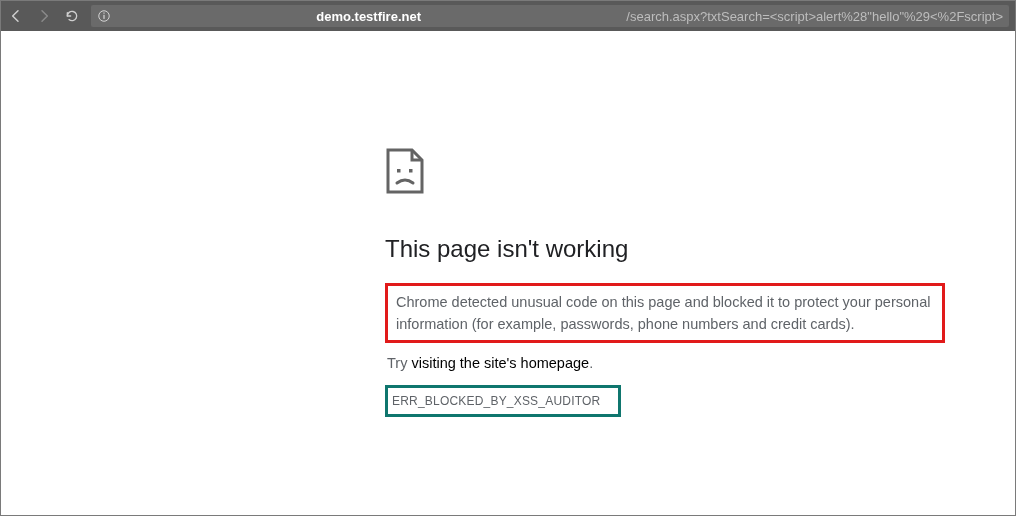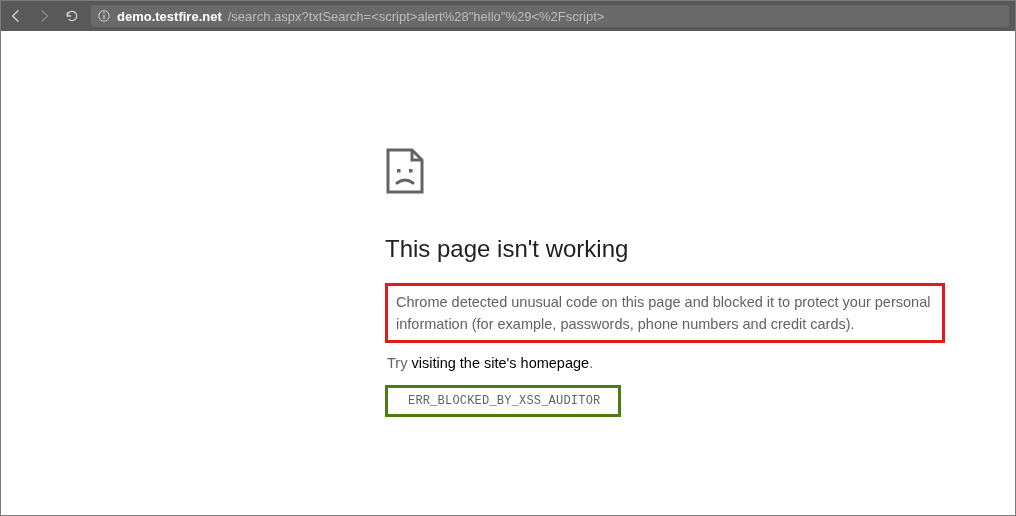--- a/index.html
+++ b/index.html
@@ -45,20 +45,21 @@
     background: #6a6a6a;
     border-radius: 2px;
     display: flex;
     align-items: center;
     padding: 0 6px;
     font-size: 13px;
     color: #d9d9d9;
     gap: 6px;
     overflow: hidden;
     white-space: nowrap;
+    justify-content: space-between;
   }
   .info-icon {
     width: 14px; height: 14px; flex: 0 0 auto;
     display: flex; align-items: center; justify-content: center;
   }
   .info-icon svg { width: 14px; height: 14px; }
   .host { color: #ffffff; font-weight: 600; }
   .path { color: #bdbdbd; }
   .viewport {
     flex: 1;
@@ -95,23 +96,22 @@
     line-height: 1.5;
   }
   .try {
     font-size: 14.5px;
     color: #5f6368;
     margin: 10px 0 14px 2px;
   }
   .try a { color: #000000; text-decoration: none; cursor: pointer; }
   .err-box {
     display: inline-block;
-    border: 3px solid #4d7c0f;
-    padding: 6px 18px 6px 20px;
-    font-family: Liberation Mono, monospace;
+    border: 3px solid #0f766e;
+    padding: 6px 18px 6px 4px;
   }
   .err {
     font-size: 12px;
     color: #5f6368;
     letter-spacing: 0.2px;
   }
 </style>
 </head>
 <body>
 

